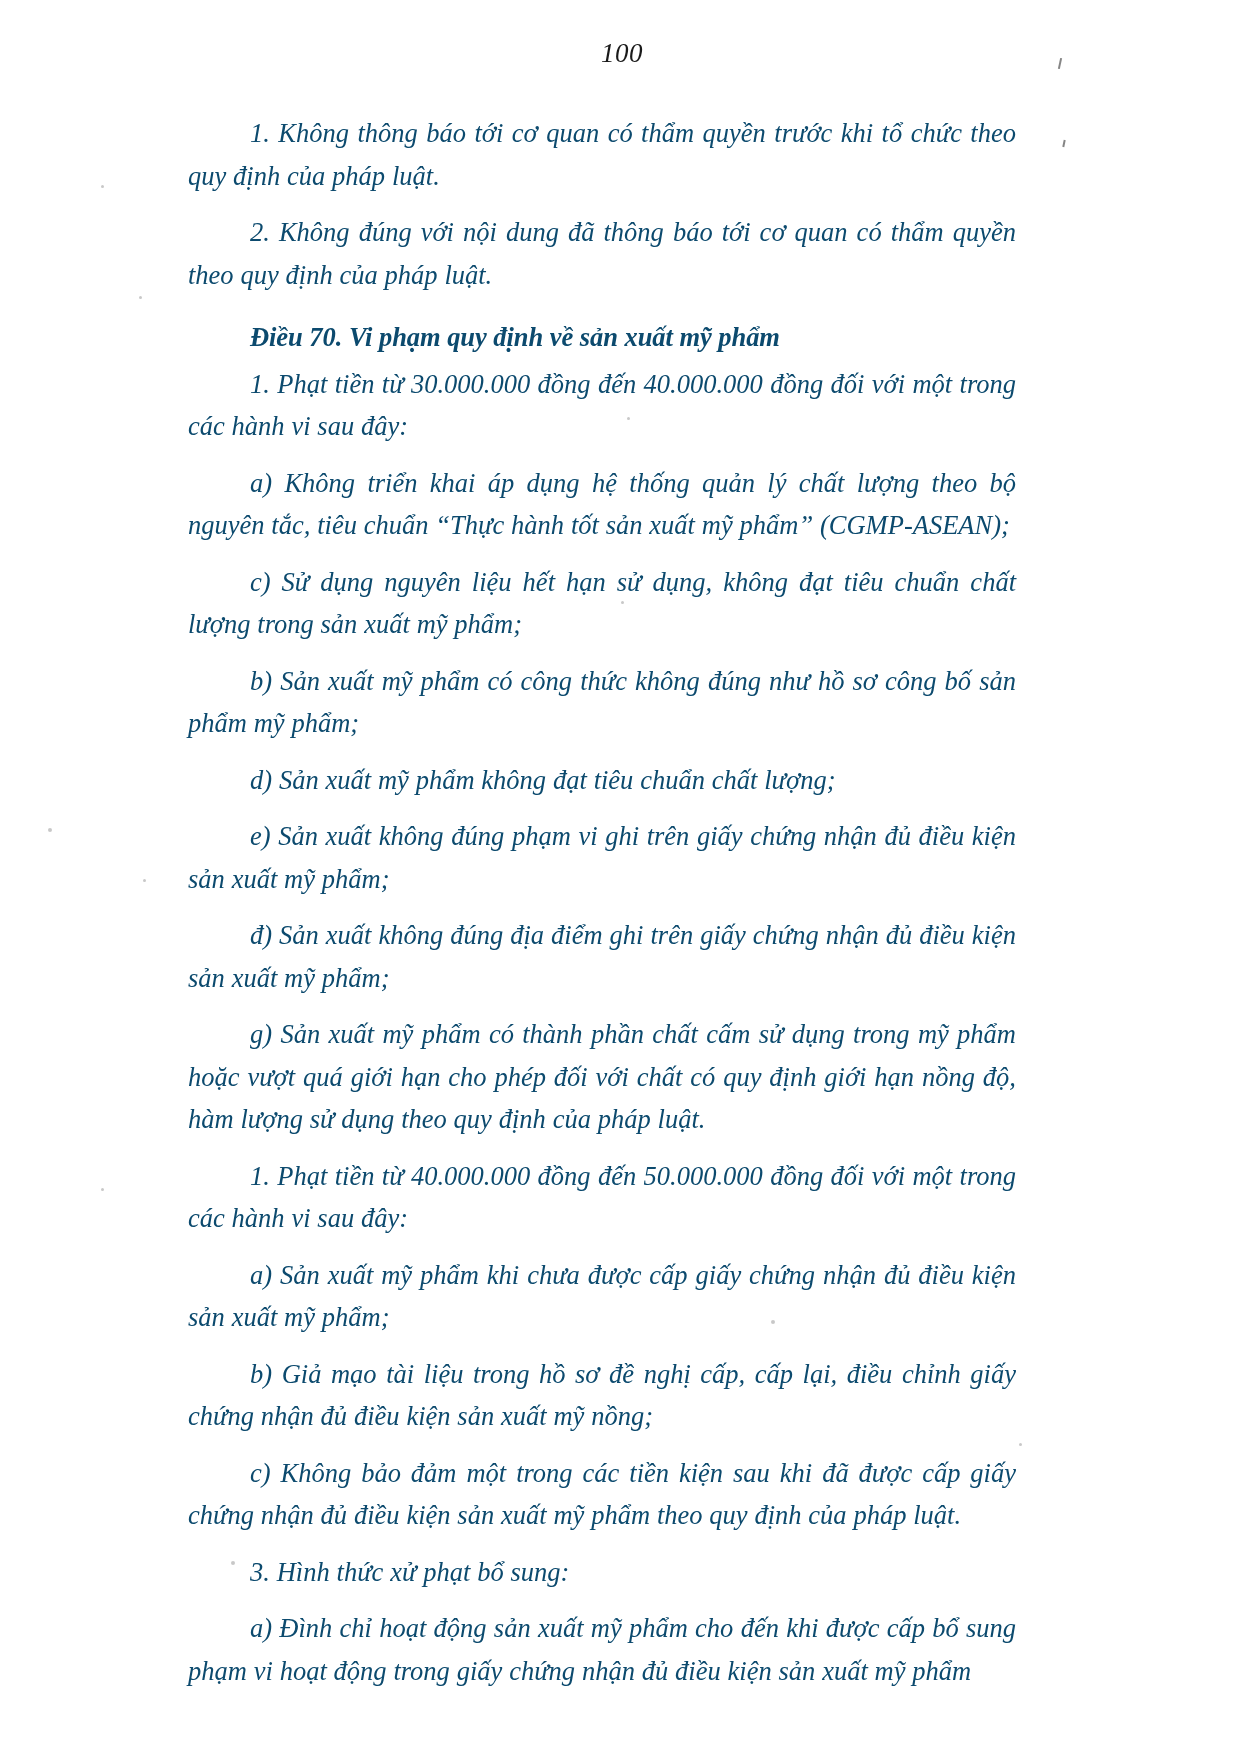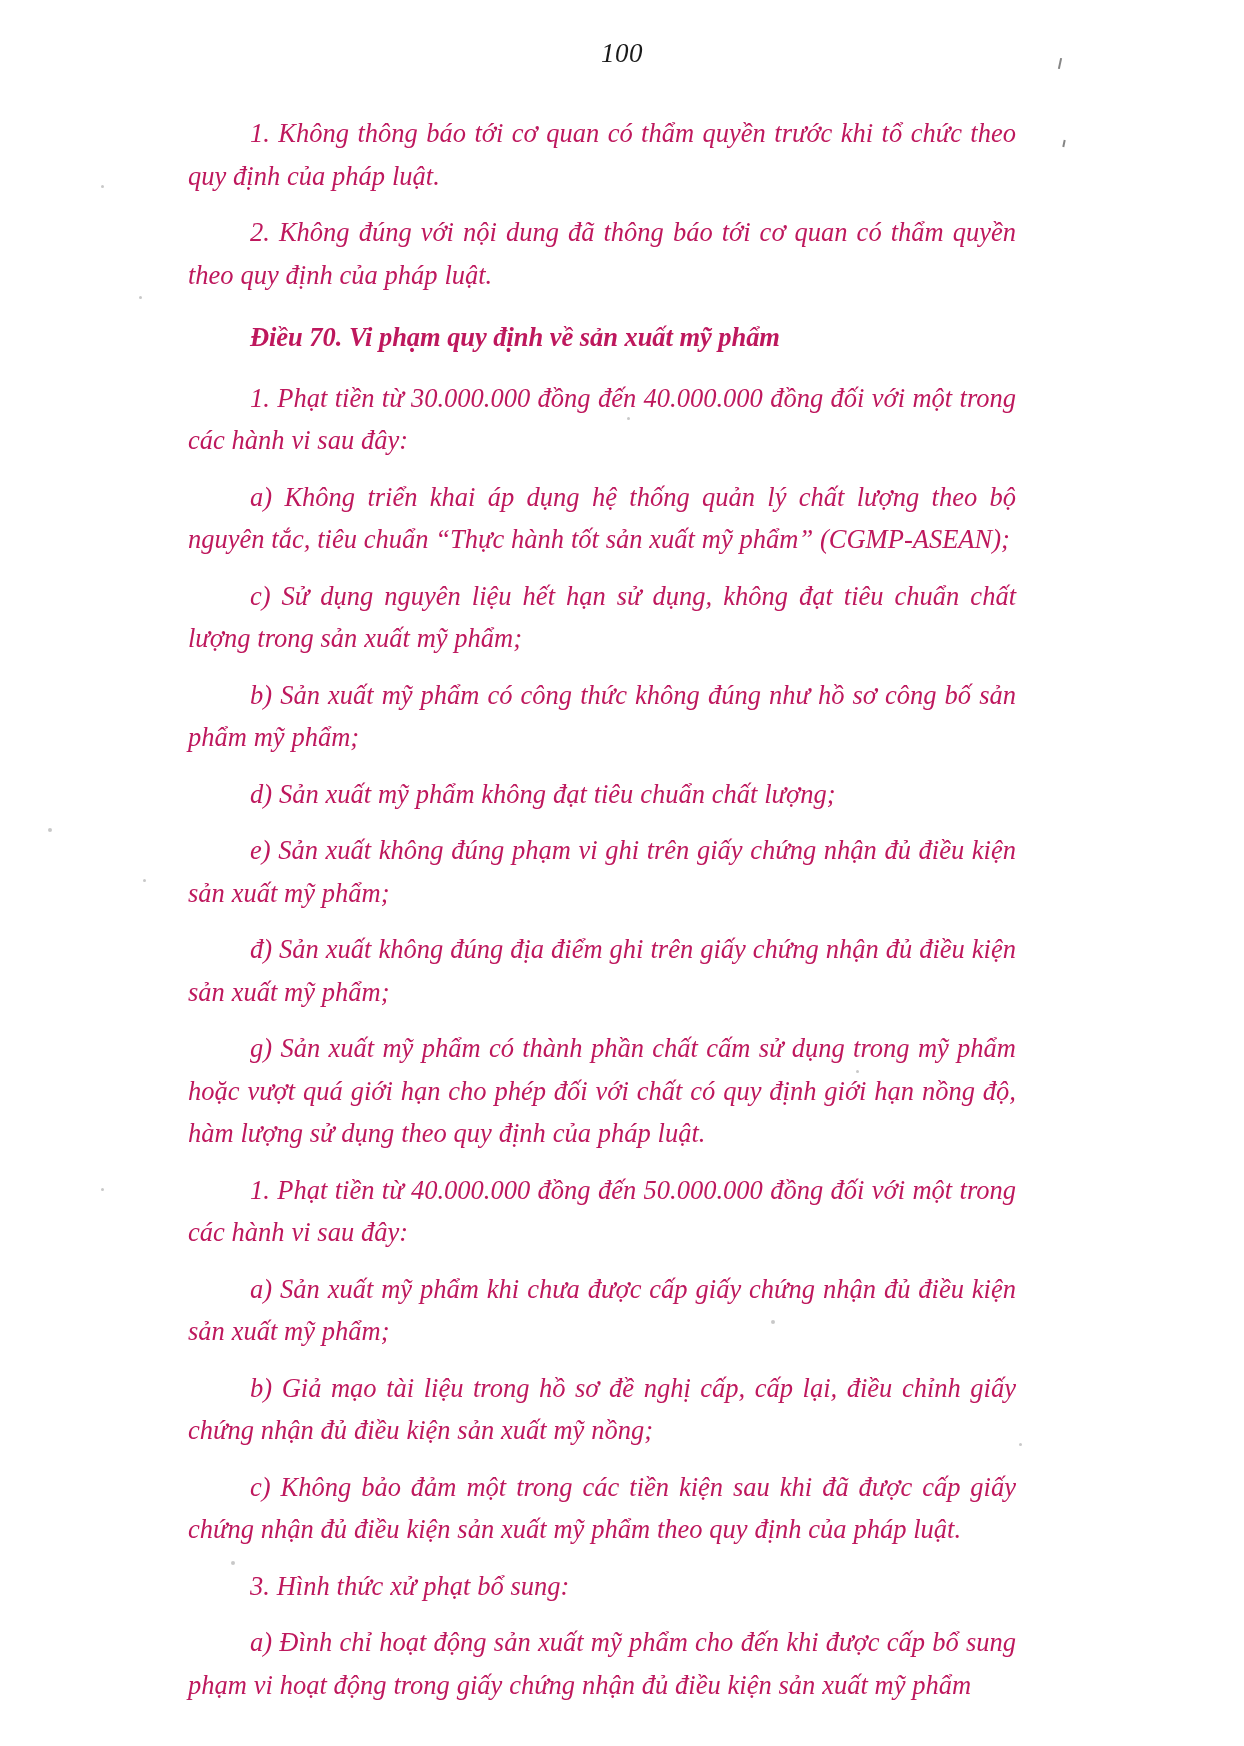--- a/index.html
+++ b/index.html
@@ -42,28 +42,28 @@
   }
 
   p.para {
     margin: 0 0 14px 0;
     font-size: 26.5px;
     line-height: 42.5px;
     text-align: justify;
     text-justify: inter-word;
     text-indent: 62px;
     word-spacing: 0.2px;
-    color: #be185d;
+    color: #0c4a6e;
   }
 
   p.para.heading {
     font-weight: bold;
     text-align: left;
     margin-top: 20px;
-    margin-bottom: 18px;
+    margin-bottom: 4px;
     letter-spacing: -0.1px;
   }
 
   
   .speck {
     position: absolute;
     background: #9a9a9a;
     border-radius: 50%;
     opacity: 0.55;
   }

